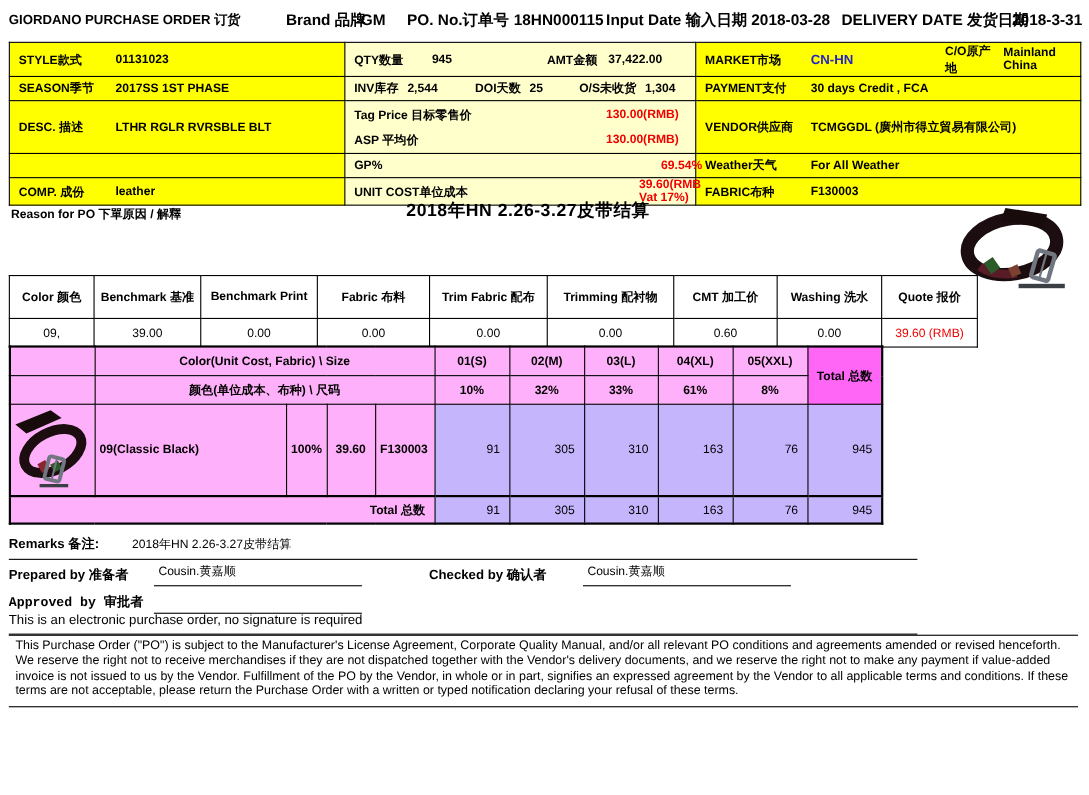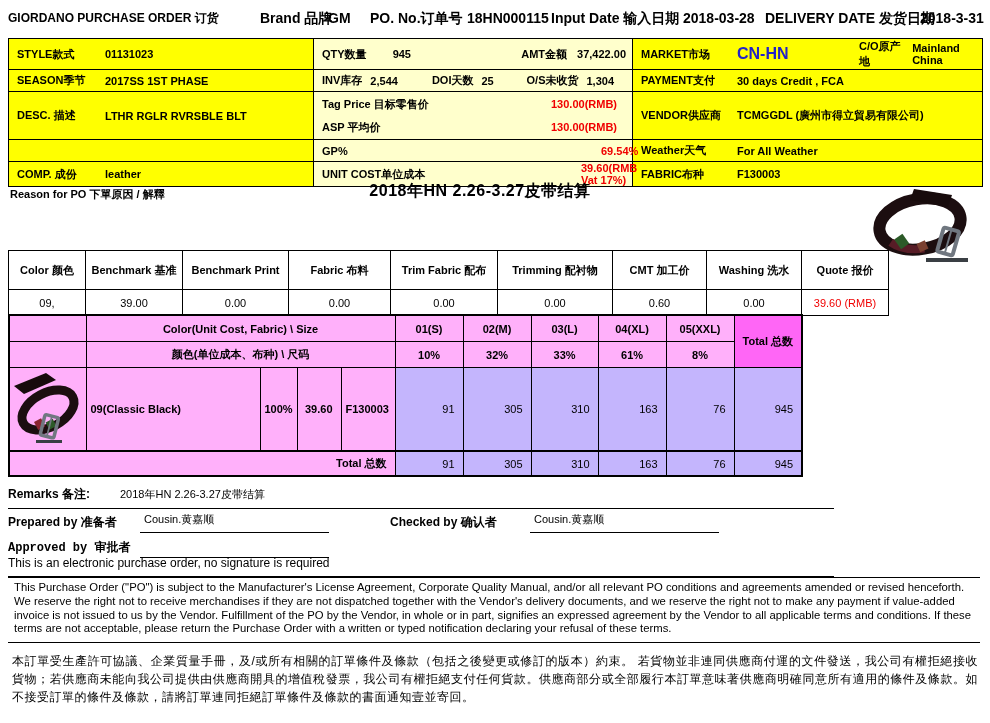--- a/index.html
+++ b/index.html
@@ -87,31 +87,31 @@
       </colgroup>
     <tbody>
         <tr class="r24">
       <td class="y">
             <div class="frow">
         <span class="lbl92 b">STYLE款式</span>
         <span class="b">01131023</span>
             </div>
           </td>
       <td class="c">
-            <div class="frow" style="padding-right:6px;">
+            <div class="frow" style="padding-right:30px;">
         <span class="b">QTY数量</span>
         <span class="b" style="margin-left:26px;">945</span>
         <span class="b" style="margin-left:auto;">AMT金额</span>
         <span class="b" style="margin-left:10px;">37,422.00</span>
             </div>
           </td>
       <td class="y">
             <div class="frow">
         <span class="lbl100 b">MARKET市场</span>
-        <span class="b blue" style="width:122px;flex:0 0 122px;font-size:16px;">CN-HN</span>
+        <span class="b blue" style="width:122px;flex:0 0 122px;font-size:12px;">CN-HN</span>
         <span class="b">C/O原产地</span>
         <span class="b" style="margin-left:8px;">Mainland China</span>
             </div>
           </td>
     </tr>
     <tr class="r22">
       <td class="y">
             <div class="frow">
         <span class="lbl92 b">SEASON季节</span>
         <span class="b">2017SS 1ST PHASE</span>
@@ -338,15 +338,14 @@
   </div>
 
   <div class="sigrow" style="top:537px;height:24px;font-family:Liberation Mono, monospace;">
     <span class="siglab abs" style="left:0;top:2px;">Approved by 审批者</span>
     <span class="sigline abs" style="left:132px;"></span>
   </div>
 
   <div class="noterow">This is an electronic purchase order, no signature is required</div>
 
   <div class="legalen">This Purchase Order ("PO") is subject to the Manufacturer's License Agreement, Corporate Quality Manual, and/or all relevant PO conditions and agreements amended or revised henceforth. We reserve the right not to receive merchandises if they are not dispatched together with the Vendor's delivery documents, and we reserve the right not to make any payment if value-added invoice is not issued to us by the Vendor. Fulfillment of the PO by the Vendor, in whole or in part, signifies an expressed agreement by the Vendor to all applicable terms and conditions. If these terms are not acceptable, please return the Purchase Order with a written or typed notification declaring your refusal of these terms.</div>
-  <div class="legalzh">本訂單受生產許可協議、企業質量手冊，及/或所有相關的訂單條件及條款（包括之後變更或修訂的版本）約束。 若貨物並非連同供應商付運的文件發送，我公司有權拒絕接收貨物；若供應商未能向我公司提供由供應商開具的增值稅發票，我公司有權拒絕支付任何貨款。供應商部分或全部履行本訂單意味著供應商明確同意所有適用的條件及條款。如不接受訂單的條件及條款，請將訂單連同拒絕訂單條件及條款的書面通知壹並寄回。</div>
 
 </div>
 
 </body></html>

